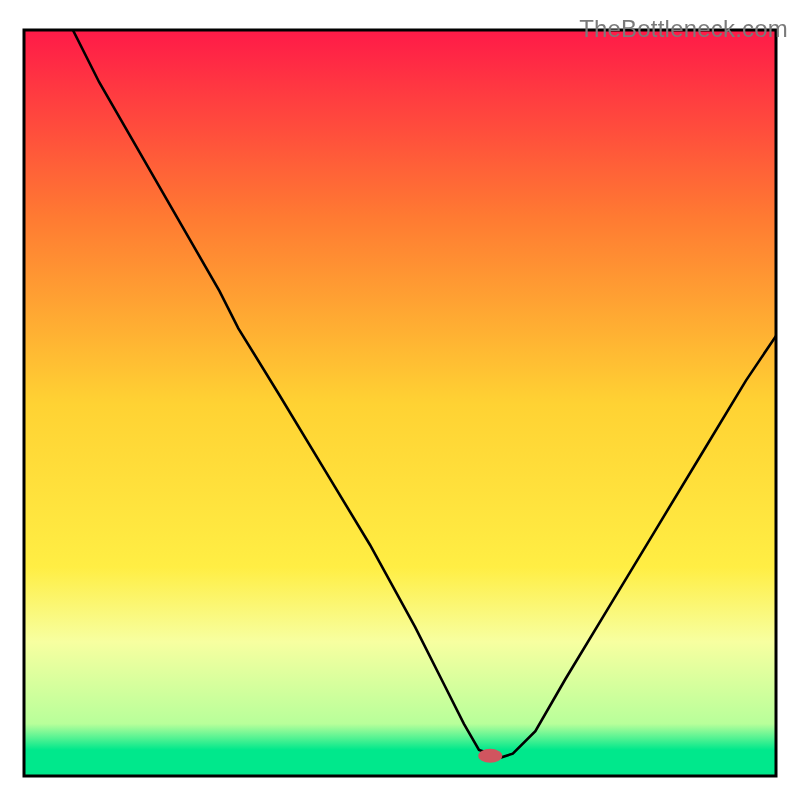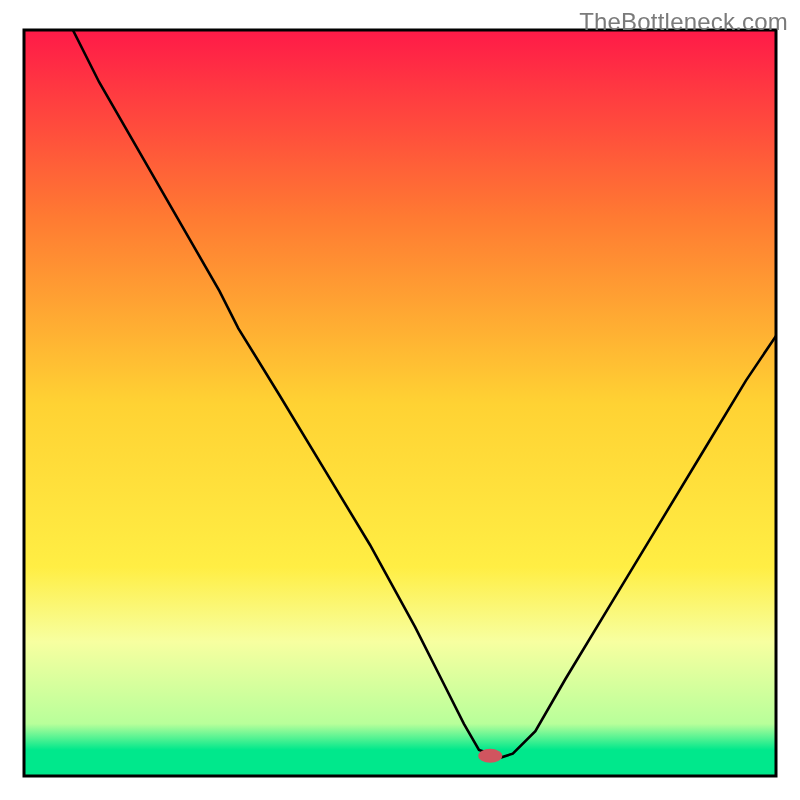--- a/index.html
+++ b/index.html
@@ -11,21 +11,21 @@
     background: #ffffff;
     font-family: Arial, Helvetica, sans-serif;
   }
   .chart-container {
     position: relative;
     width: 800px;
     height: 800px;
   }
   .watermark {
     position: absolute;
-    top: 8px;
+    top: 15px;
     right: 12px;
     font-size: 24px;
     font-weight: 500;
     color: #7a7a7a;
     letter-spacing: 0.2px;
     z-index: 10;
     text-align: center;
   }
   svg {
     display: block;

